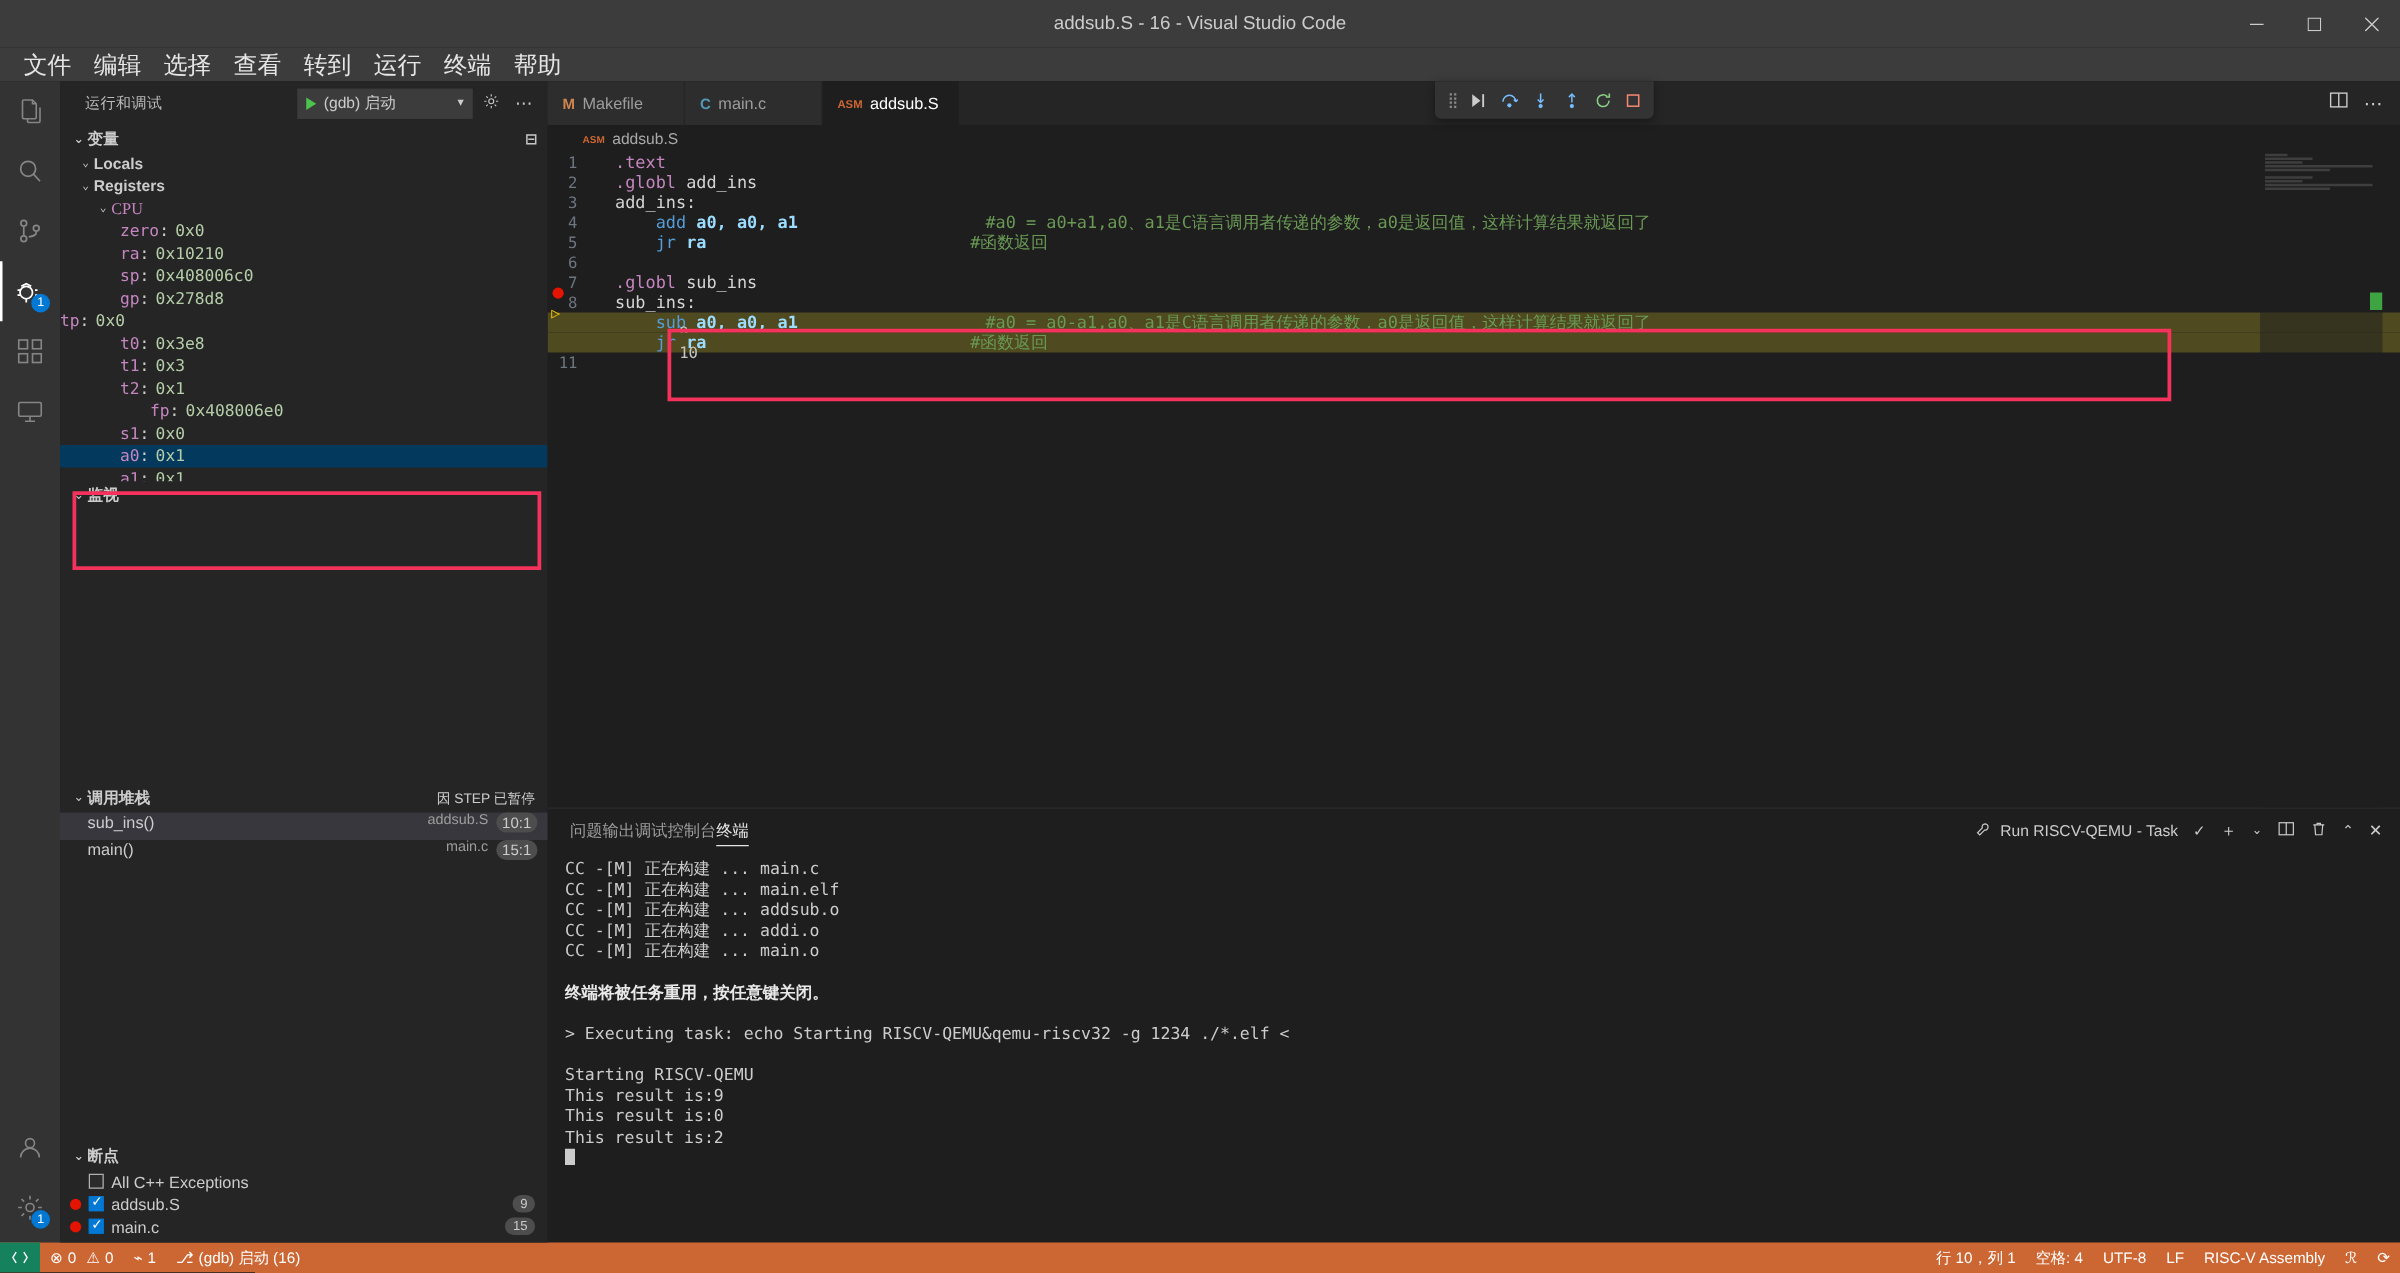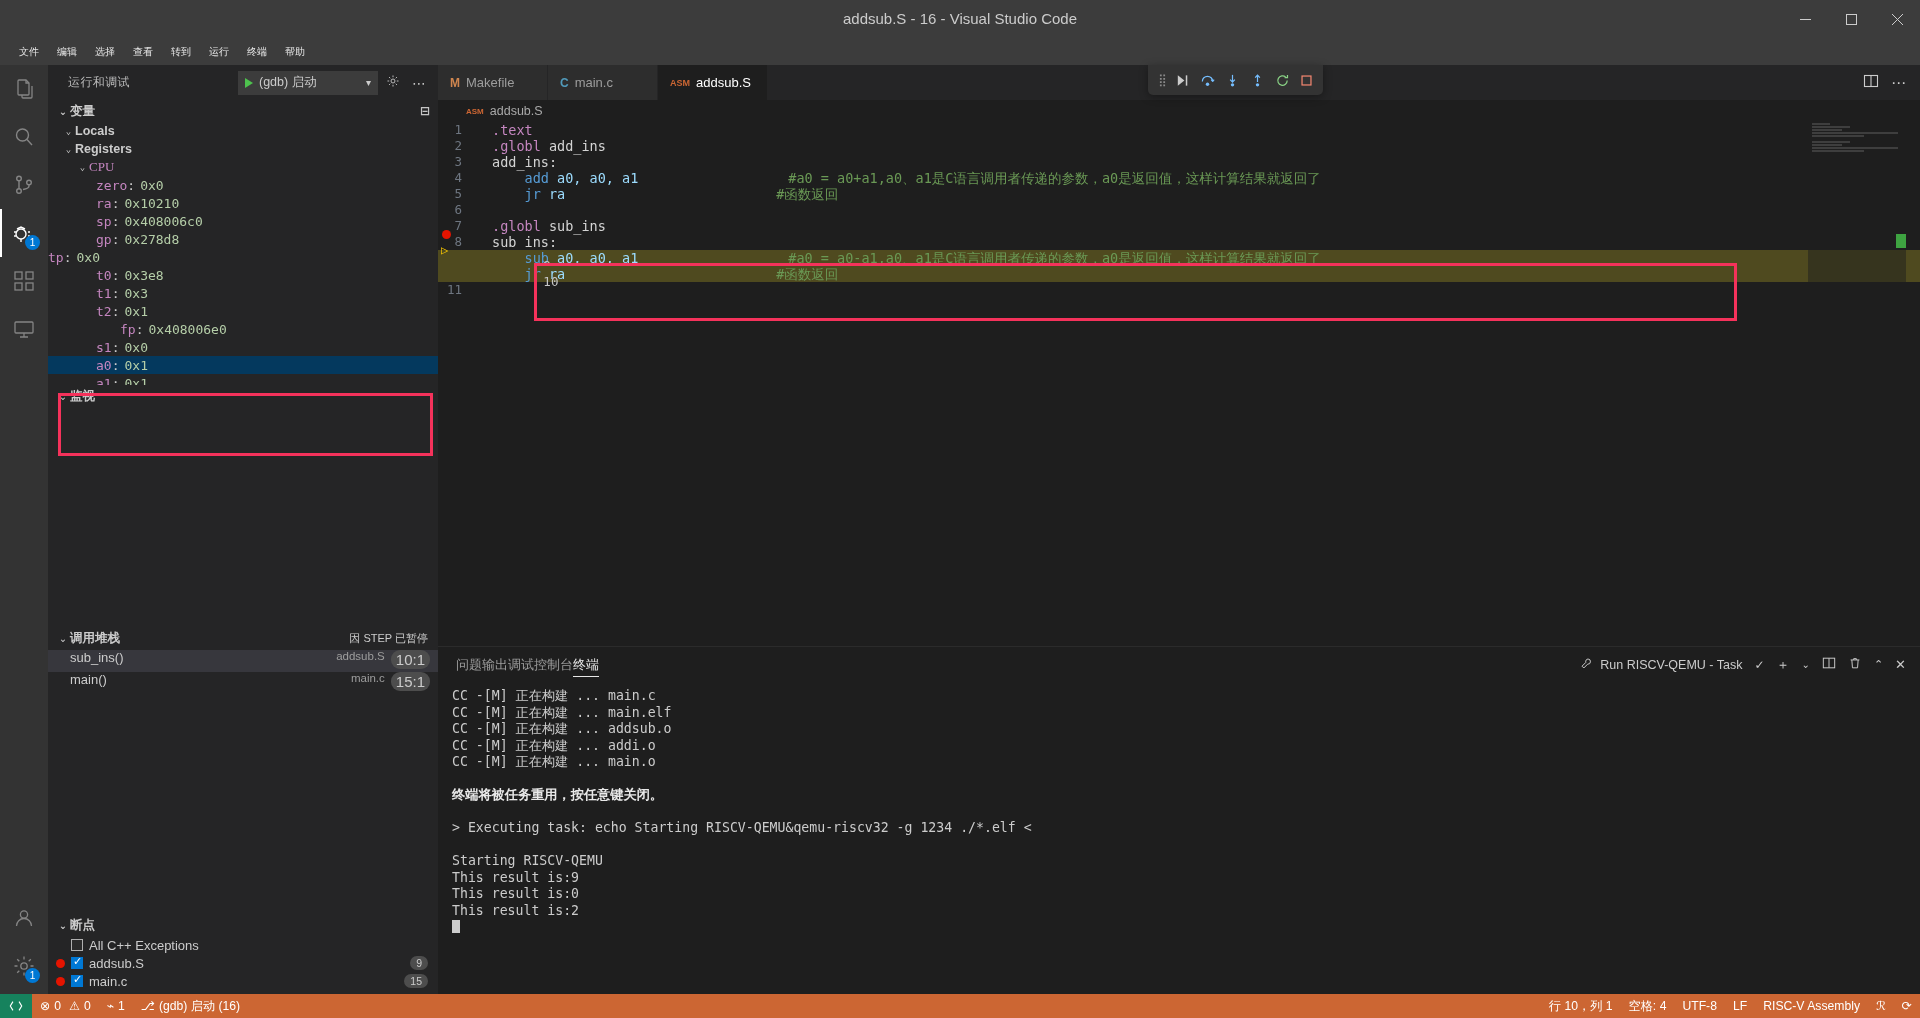--- a/index.html
+++ b/index.html
@@ -20,21 +20,21 @@
     position: absolute; left: 0; right: 0; text-align: center;
     font-size: 15px; color: #cccccc; line-height: 38px;
   }
   .win-controls { position: absolute; right: 0; top: 0; height: 38px; display: flex; }
   .win-btn { width: 46px; height: 38px; display: flex; align-items: center; justify-content: center;
              color: #cccccc; font-size: 14px; }
 
   
   .menubar { height: 27px; background: #3c3c3c; display: flex; align-items: center; padding-left: 10px;
              flex: 0 0 27px; }
-  .menu-item { padding: 3px 9px; font-size: 10px; color: #e6e6e6; cursor: default; text-align: right; }
+  .menu-item { padding: 3px 9px; font-size: 19px; color: #e6e6e6; cursor: default; text-align: right; }
 
   
   .body-row { flex: 1 1 auto; display: flex; min-height: 0; }
 
   
   .activitybar {
     width: 48px; background: #333333; flex: 0 0 48px;
     display: flex; flex-direction: column; align-items: center;
   }
   .act-icon { width: 48px; height: 48px; display: flex; align-items: center; justify-content: center;
@@ -85,21 +85,21 @@
   .watch-pane { flex: 1 1 auto; min-height: 0; }
   .callstack-pane { flex: 0 0 auto; }
   .bp-pane { flex: 0 0 auto; }
 
   .cs-head { height: 22px; display:flex; align-items:center; padding-left:8px; }
   .cs-paused { margin-left:auto; padding-right: 10px; font-size: 11px; color: #cccccc; }
   .cs-row { height: 22px; display:flex; align-items:flex-start; padding-left: 22px; font-size: 13px;
             font-family:"Liberation Sans",sans-serif; }
   .cs-row.active { background: #37373d; }
   .cs-file { margin-left: auto; font-size: 11.5px; color: #9d9d9d; padding-right: 6px; }
-  .cs-badge { background:#4d4d4d; color:#cccccc; border-radius:9px; font-size:15px; padding:1px 5px; margin-right:8px;}
+  .cs-badge { background:#4d4d4d; color:#cccccc; border-radius:9px; font-size:12px; padding:1px 5px; margin-right:8px;}
 
   .bp-row { height: 18px; display:flex; align-items:center; padding-left: 8px; font-size: 13px; }
   .bp-dot { width:9px; height:9px; border-radius:50%; background:#e51400; margin-right:6px; flex:0 0 9px;}
   .cbx { width:12px; height:12px; border:1px solid #b0b0b0; background:#2b2b2b; margin-right:6px; flex:0 0 12px;
          display:inline-block; }
   .cbx.on { background:#0078d4; border-color:#0078d4; position:relative; }
   .cbx.on::after { content:"✓"; position:absolute; left:1px; top:-3px; color:#fff; font-size:11px; }
   .bp-num { margin-left:auto; background:#4d4d4d; color:#cccccc; border-radius:9px; font-size:10.5px;
             padding:1px 6px; margin-right:10px; }
 
@@ -140,21 +140,21 @@
   .gut { width: 46px; text-align: right; padding-right: 22px; color:#6e7681; flex:0 0 46px;
          font-size: 12.5px; position: relative; }
   .cline.hl .gut, .cline.cur .gut { color:#c6c6c6; }
   .bp-mark { position:absolute; left: 4px; top: 4px; width: 9px; height: 9px; border-radius: 50%;
              background:#e51400; }
   .ptr-mark { position:absolute; left: 3px; top: 2px; color:#ffcc00; font-size: 12px; line-height: 12px; }
   .ctext { padding-left: 8px; }
   .k-dir { color:#c586c0; }
   .k-ins { color:#569cd6; }
   .k-lbl { color:#d4d4d4; }
-  .k-reg { color:#9cdcfe; }
+  .k-reg { color:#9cdcfe;font-weight:bold; }
   .k-com { color:#6a9955; }
   .k-plain { color:#d4d4d4; }
 
   .minimap {
     position:absolute; right: 14px; top: 0; width: 98px; height: 100%;
     background: rgba(30,30,30,.5); overflow:hidden;
   }
   .mm-line { height: 2px; margin: 1px 0 1px 4px; background:#4a4a4a; opacity:.75; }
   .mm-slider { position:absolute; right:0; top: 112px; width: 10px; height: 14px; background:#3ea341; }
 

